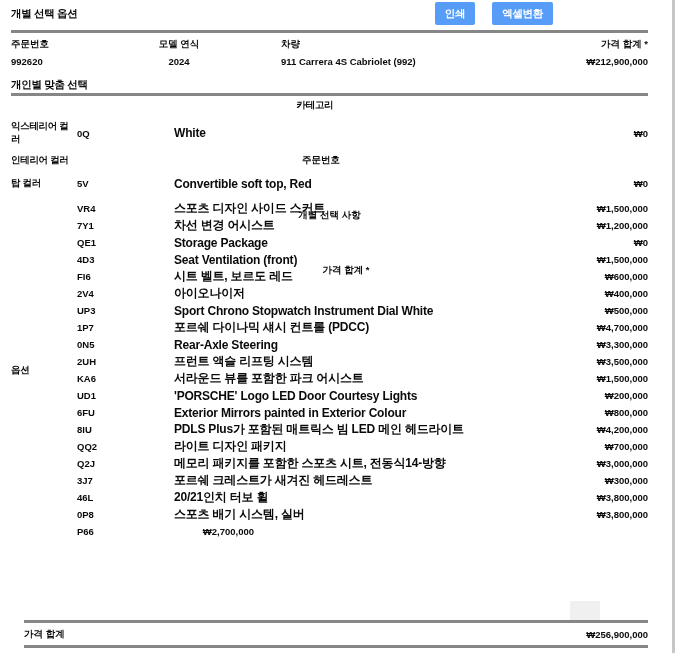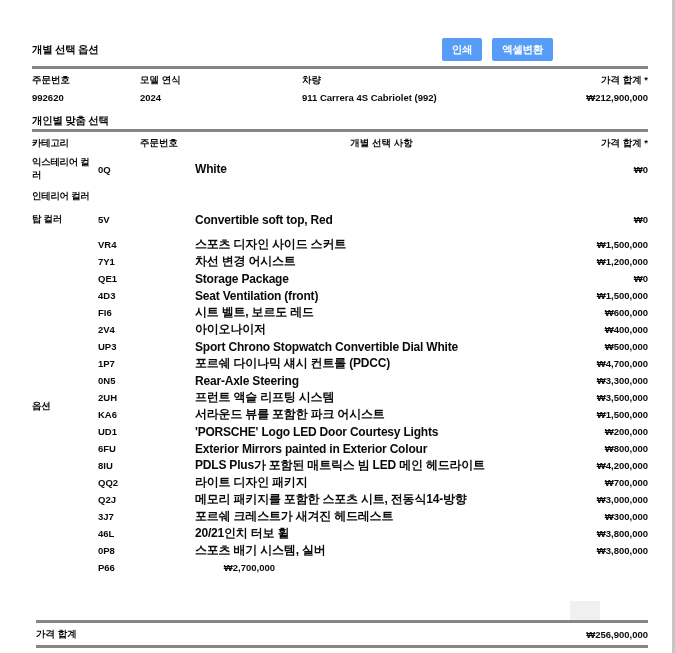--- a/index.html
+++ b/index.html
@@ -7,59 +7,59 @@
     position:relative;
     width:675px;height:653px;
     background:#fff;
     font-family:"Liberation Sans","DejaVu Sans",sans-serif;
     font-weight:bold;
     color:#0a0a0a;
     overflow:hidden;
     box-sizing:border-box;
   }
   .edge-right{position:absolute;top:0;right:0;width:3px;height:653px;background:#c6c6c6;}
-  .content{position:relative;padding:0 27px 0 32px;margin-top:36px;}
+  .content{position:relative;padding:0 27px 0 11px;}
   .row{display:flex;align-items:center;gap:42px;}
 
   
   .top-bar{position:relative;height:30px;border-bottom:3px solid #868686;}
   .section-title{position:absolute;left:0;top:7px;font-size:10.5px;letter-spacing:-0.3px;}
-  .toolbar{position:absolute;top:2px;right:95px;display:flex;gap:10px;z-index:2;}
+  .toolbar{position:absolute;top:2px;right:95px;display:flex;gap:17px;z-index:2;}
   .btn{
     border:none;cursor:pointer;
     background:#579df7;color:#fff;
     font-family:inherit;font-weight:bold;font-size:10.5px;
     height:23px;padding:0 10px;border-radius:2px;
     letter-spacing:-0.3px;
   }
 
   
   .order-head{height:16px;padding-top:3px;font-size:9.5px;}
   .order-data{height:18px;font-size:9.5px;}
   .c-ord{width:66px;}
-  .c-year{width:120px;}
+  .c-year{width:120px;text-align:center;}
   .c-veh{flex:1;text-align:left;}
   .c-total{width:150px;text-align:right;}
 
   
   .section2-title{margin-top:8px;height:15px;font-size:10.5px;letter-spacing:-0.3px;}
   .divider2{border-bottom:3px solid #868686;}
-  .opt-head{height:17px;padding-top:3px;font-size:9.5px;}
+  .opt-head{height:17px;padding-top:3px;font-size:9.5px;flex-direction:column;}
   .c-cat{width:66px;font-size:9.5px;letter-spacing:-0.3px;}
   .c-code{width:55px;font-size:9.5px;}
   .c-desc{flex:1;font-size:12px;letter-spacing:-0.2px;}
   .c-price{width:80px;text-align:right;font-size:9.5px;}
   .c-item-head{flex:1;text-align:center;font-size:9.5px;}
 
   .group{display:flex;align-items:center;padding:4px 0;}
   .group-rows{flex:1;}
   .opt-row{height:17px;}
 
   
-  .bottom-summary{position:absolute;left:36px;right:27px;top:620px;z-index:1;}
+  .bottom-summary{position:absolute;left:24px;right:27px;top:620px;z-index:1;}
   .bottom-summary .line{border-top:3px solid #868686;}
   .grand-row{height:22px;display:flex;align-items:center;justify-content:space-between;font-size:9.5px;}
   .faded-box{position:absolute;left:570px;top:601px;width:30px;height:22px;background:rgba(0,0,0,0.06);z-index:0;}
 </style>
 </head>
 <body>
 
 <div class="page">
   <div class="content">
 
@@ -148,21 +148,21 @@
               <div class="c-desc">시트 벨트, 보르도 레드</div>
               <div class="c-price">₩600,000</div>
             </div>
             <div class="row opt-row">
               <div class="c-code">2V4</div>
               <div class="c-desc">아이오나이저</div>
               <div class="c-price">₩400,000</div>
             </div>
             <div class="row opt-row">
               <div class="c-code">UP3</div>
-              <div class="c-desc">Sport Chrono Stopwatch Convertible Dial White</div>
+              <div class="c-desc">Sport Chrono Stopwatch Instrument Dial White</div>
               <div class="c-price">₩500,000</div>
             </div>
             <div class="row opt-row">
               <div class="c-code">1P7</div>
               <div class="c-desc">포르쉐 다이나믹 섀시 컨트롤 (PDCC)</div>
               <div class="c-price">₩4,700,000</div>
             </div>
             <div class="row opt-row">
               <div class="c-code">0N5</div>
               <div class="c-desc">Rear-Axle Steering</div>

